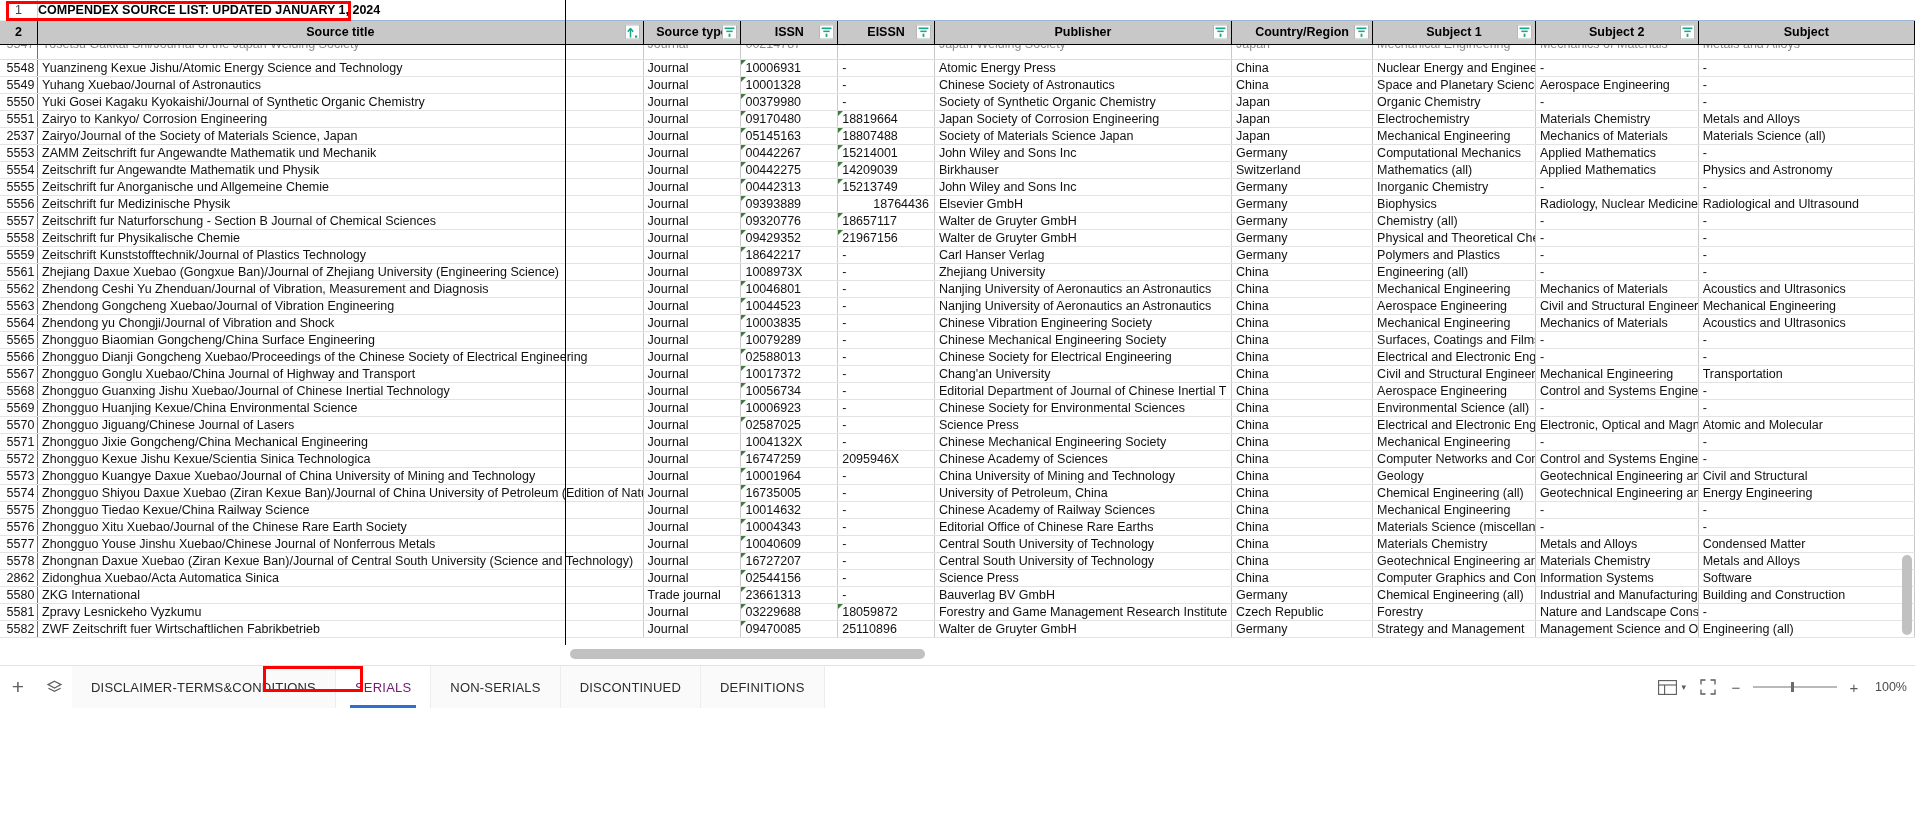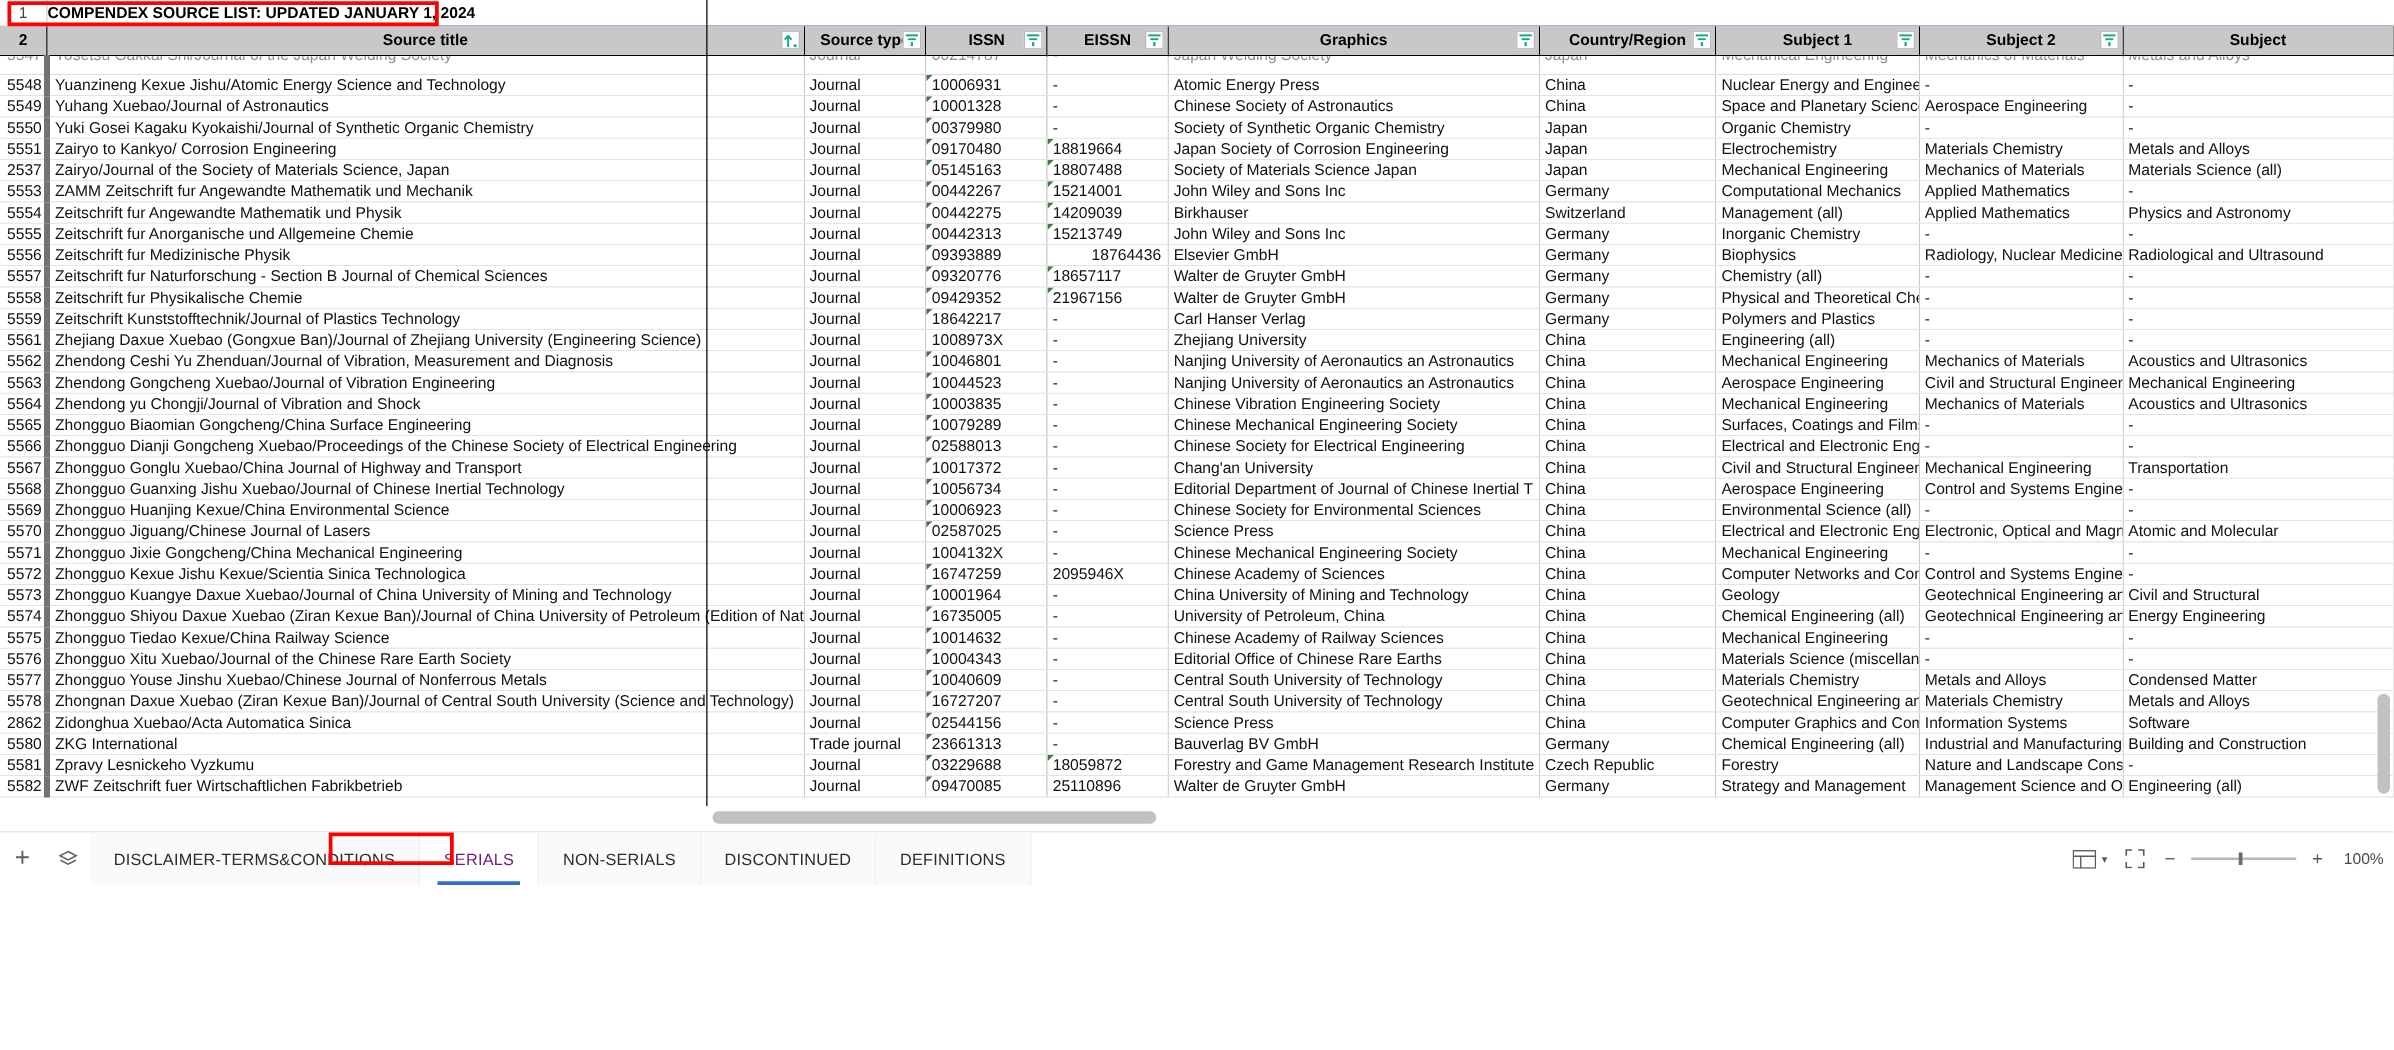--- a/index.html
+++ b/index.html
@@ -71,21 +71,21 @@
     color:#111;
     border-bottom:1px solid #e3e3e3;
     border-right:1px solid #c9c9c9;
     white-space:nowrap; overflow:hidden;
     padding-left:4px;
     vertical-align:middle;
     position:relative;
     background:#ffffff;
   }
   tr.datarow td.num-right { text-align:right; padding-right:5px; }
-  tr.datarow .rowhead { border-right:5px solid #737373;margin-left:20px; }
+  tr.datarow .rowhead { border-right:1px solid #737373;margin-left:20px; }
 
   
   tr.clipped td { height:9px; color:#8e8e8e; overflow:hidden; }
   tr.clipped td, tr.clipped .rowhead { border-bottom:1px solid #dcdcdc; }
   tr.clipped .clip-inner { position:relative; top:-8px; }
 
   
   .errmark {
     position:absolute; left:0px; top:0px;
     width:0; height:0;
@@ -197,21 +197,21 @@
                   <rect x="4.6" y="7.2" width="1.8" height="3.2" fill="#17a888"></rect>
                 </svg>
               </span></th>
             <th><span class="hlabel">EISSN</span><span class="filt">
                 <svg width="11" height="11" viewBox="0 0 11 11">
                   <rect x="0.6" y="1" width="9.8" height="1.6" fill="#17a888"></rect>
                   <rect x="2.3" y="4.1" width="6.4" height="1.5" fill="#17a888"></rect>
                   <rect x="4.6" y="7.2" width="1.8" height="3.2" fill="#17a888"></rect>
                 </svg>
               </span></th>
-            <th><span class="hlabel">Graphics</span><span class="filt">
+            <th><span class="hlabel">Publisher</span><span class="filt">
                 <svg width="11" height="11" viewBox="0 0 11 11">
                   <rect x="0.6" y="1" width="9.8" height="1.6" fill="#17a888"></rect>
                   <rect x="2.3" y="4.1" width="6.4" height="1.5" fill="#17a888"></rect>
                   <rect x="4.6" y="7.2" width="1.8" height="3.2" fill="#17a888"></rect>
                 </svg>
               </span></th>
             <th><span class="hlabel">Country/Region</span><span class="filt">
                 <svg width="11" height="11" viewBox="0 0 11 11">
                   <rect x="0.6" y="1" width="9.8" height="1.6" fill="#17a888"></rect>
                   <rect x="2.3" y="4.1" width="6.4" height="1.5" fill="#17a888"></rect>
@@ -319,21 +319,21 @@
             <td>-</td>
           </tr>
           <tr class="datarow">
             <td class="rowhead">5554</td>
             <td>Zeitschrift fur Angewandte Mathematik und Physik</td>
             <td>Journal</td>
             <td><span class="errmark"></span>00442275</td>
             <td class=""><span class="errmark"></span>14209039</td>
             <td>Birkhauser</td>
             <td>Switzerland</td>
-            <td>Management (all)</td>
+            <td>Mathematics (all)</td>
             <td>Applied Mathematics</td>
             <td>Physics and Astronomy</td>
           </tr>
           <tr class="datarow">
             <td class="rowhead">5555</td>
             <td>Zeitschrift fur Anorganische und Allgemeine Chemie</td>
             <td>Journal</td>
             <td><span class="errmark"></span>00442313</td>
             <td class=""><span class="errmark"></span>15213749</td>
             <td>John Wiley and Sons Inc</td>

